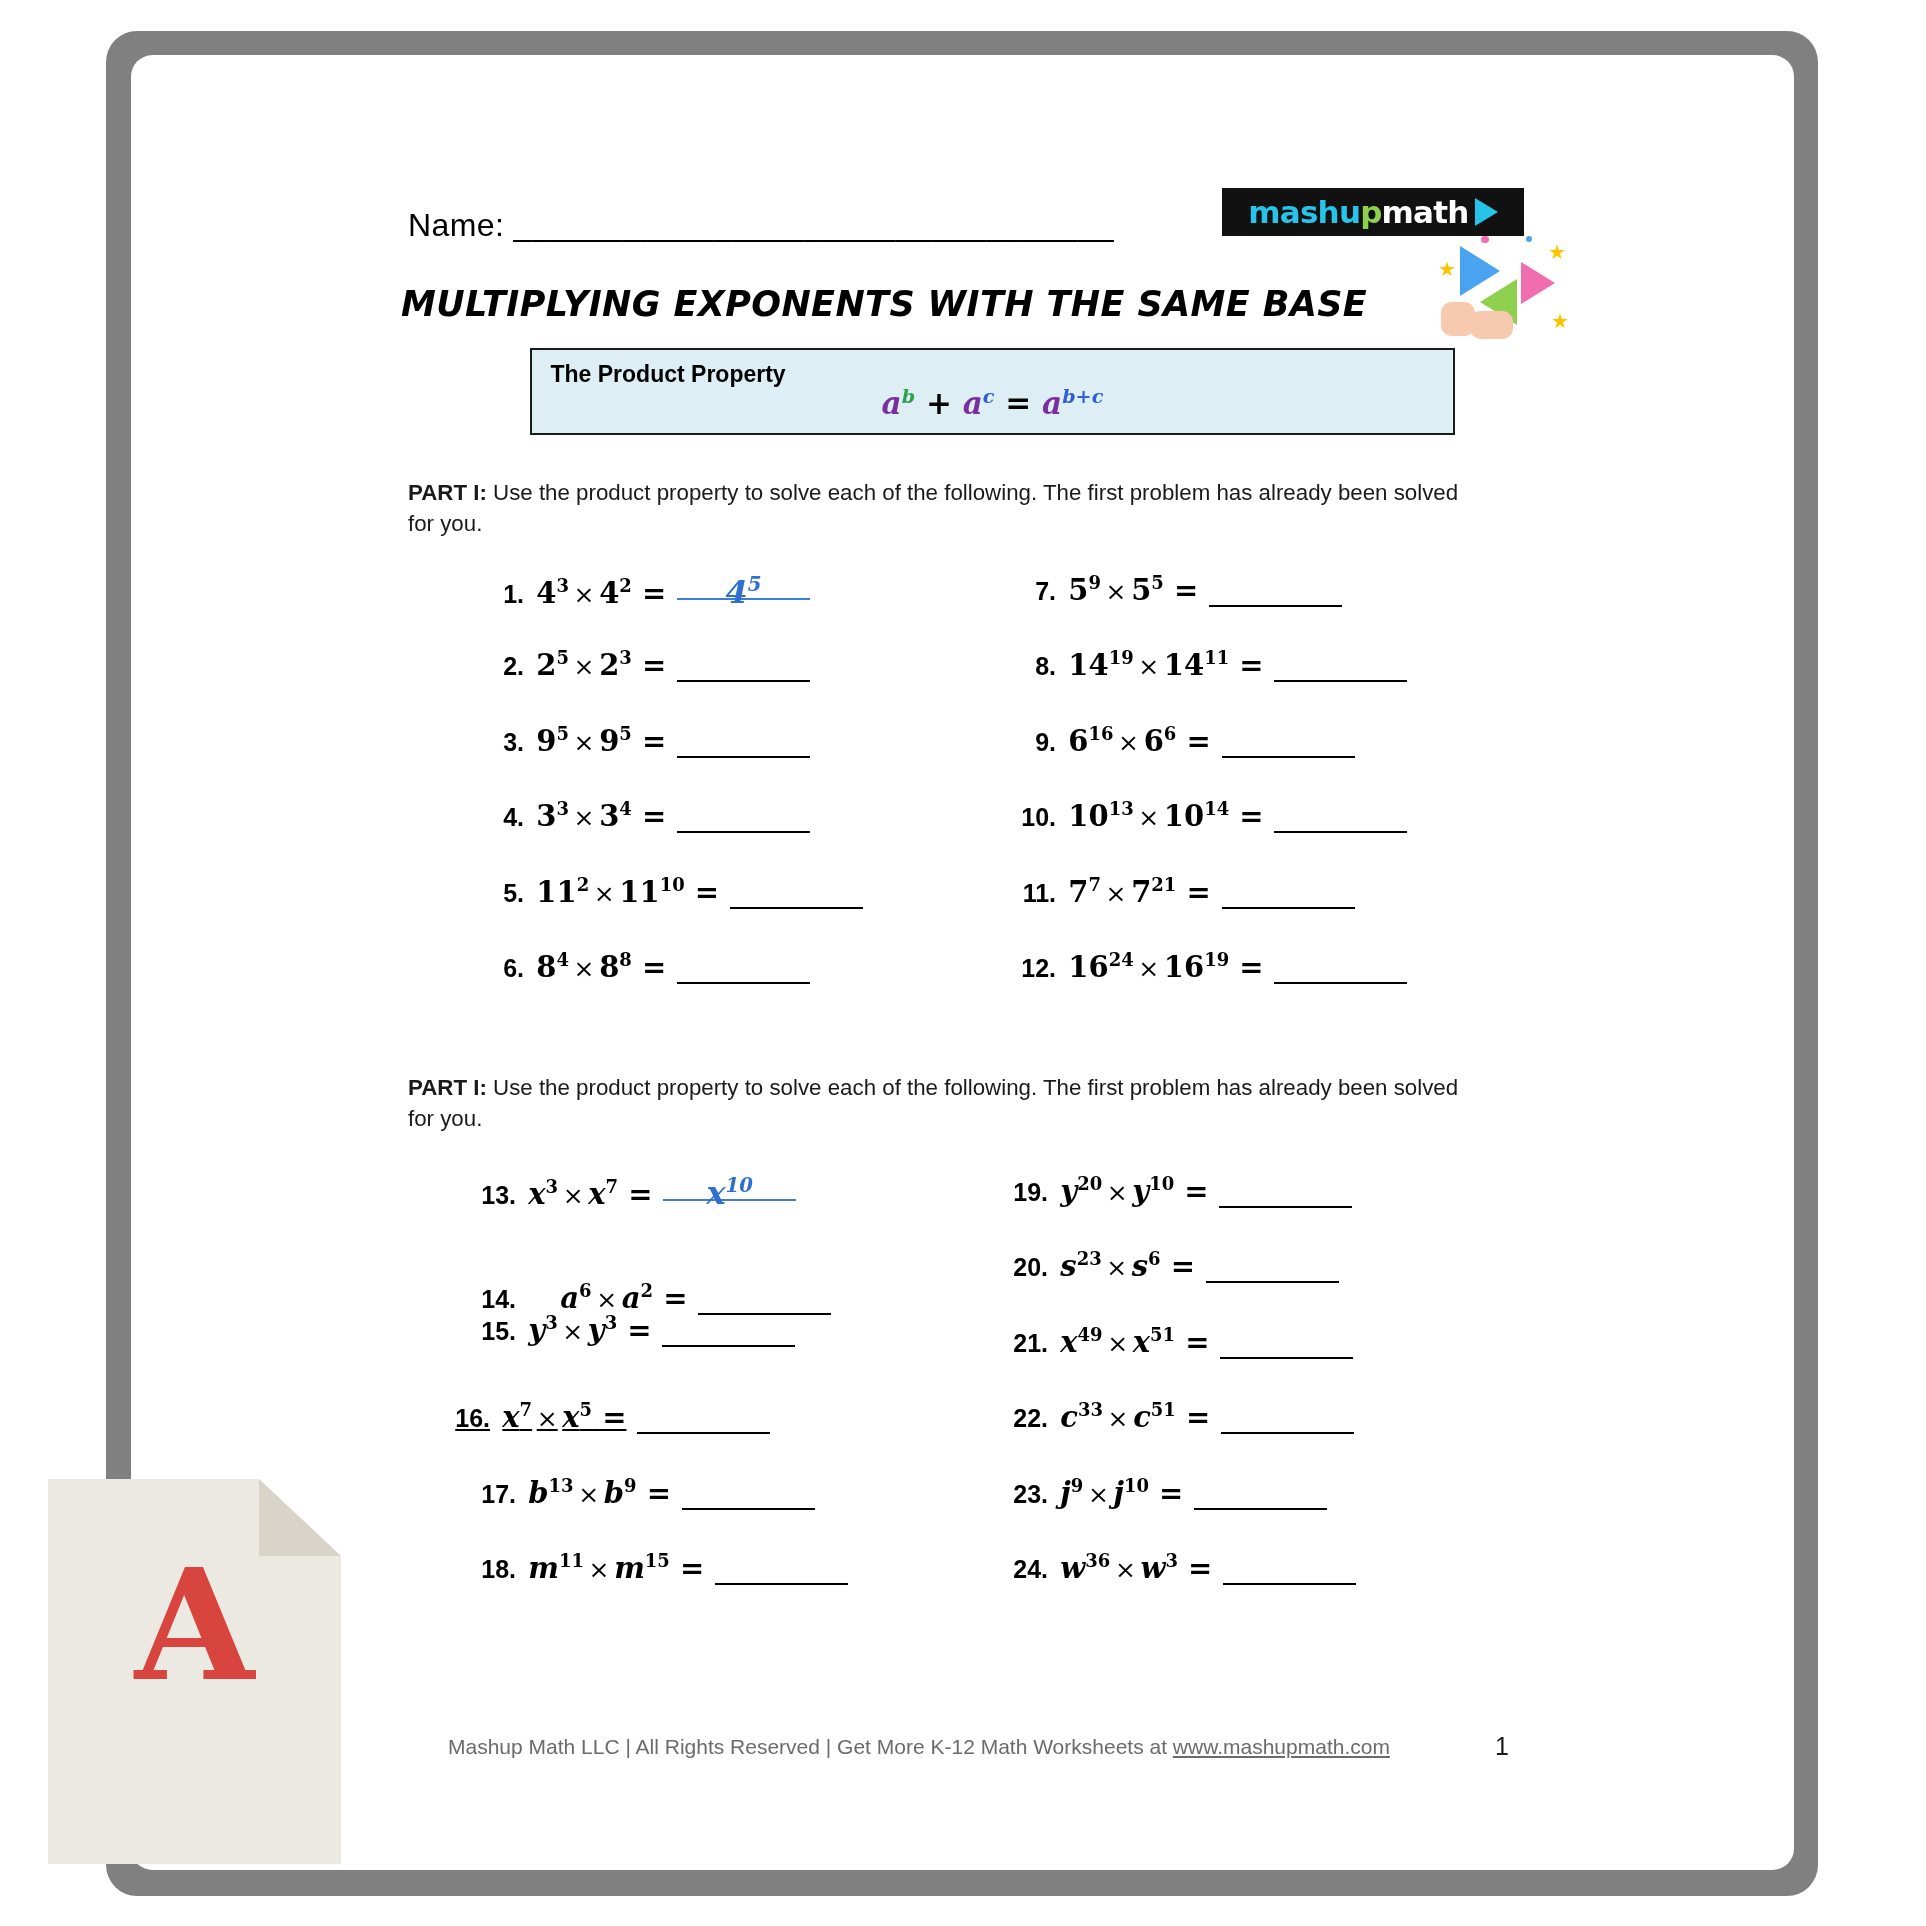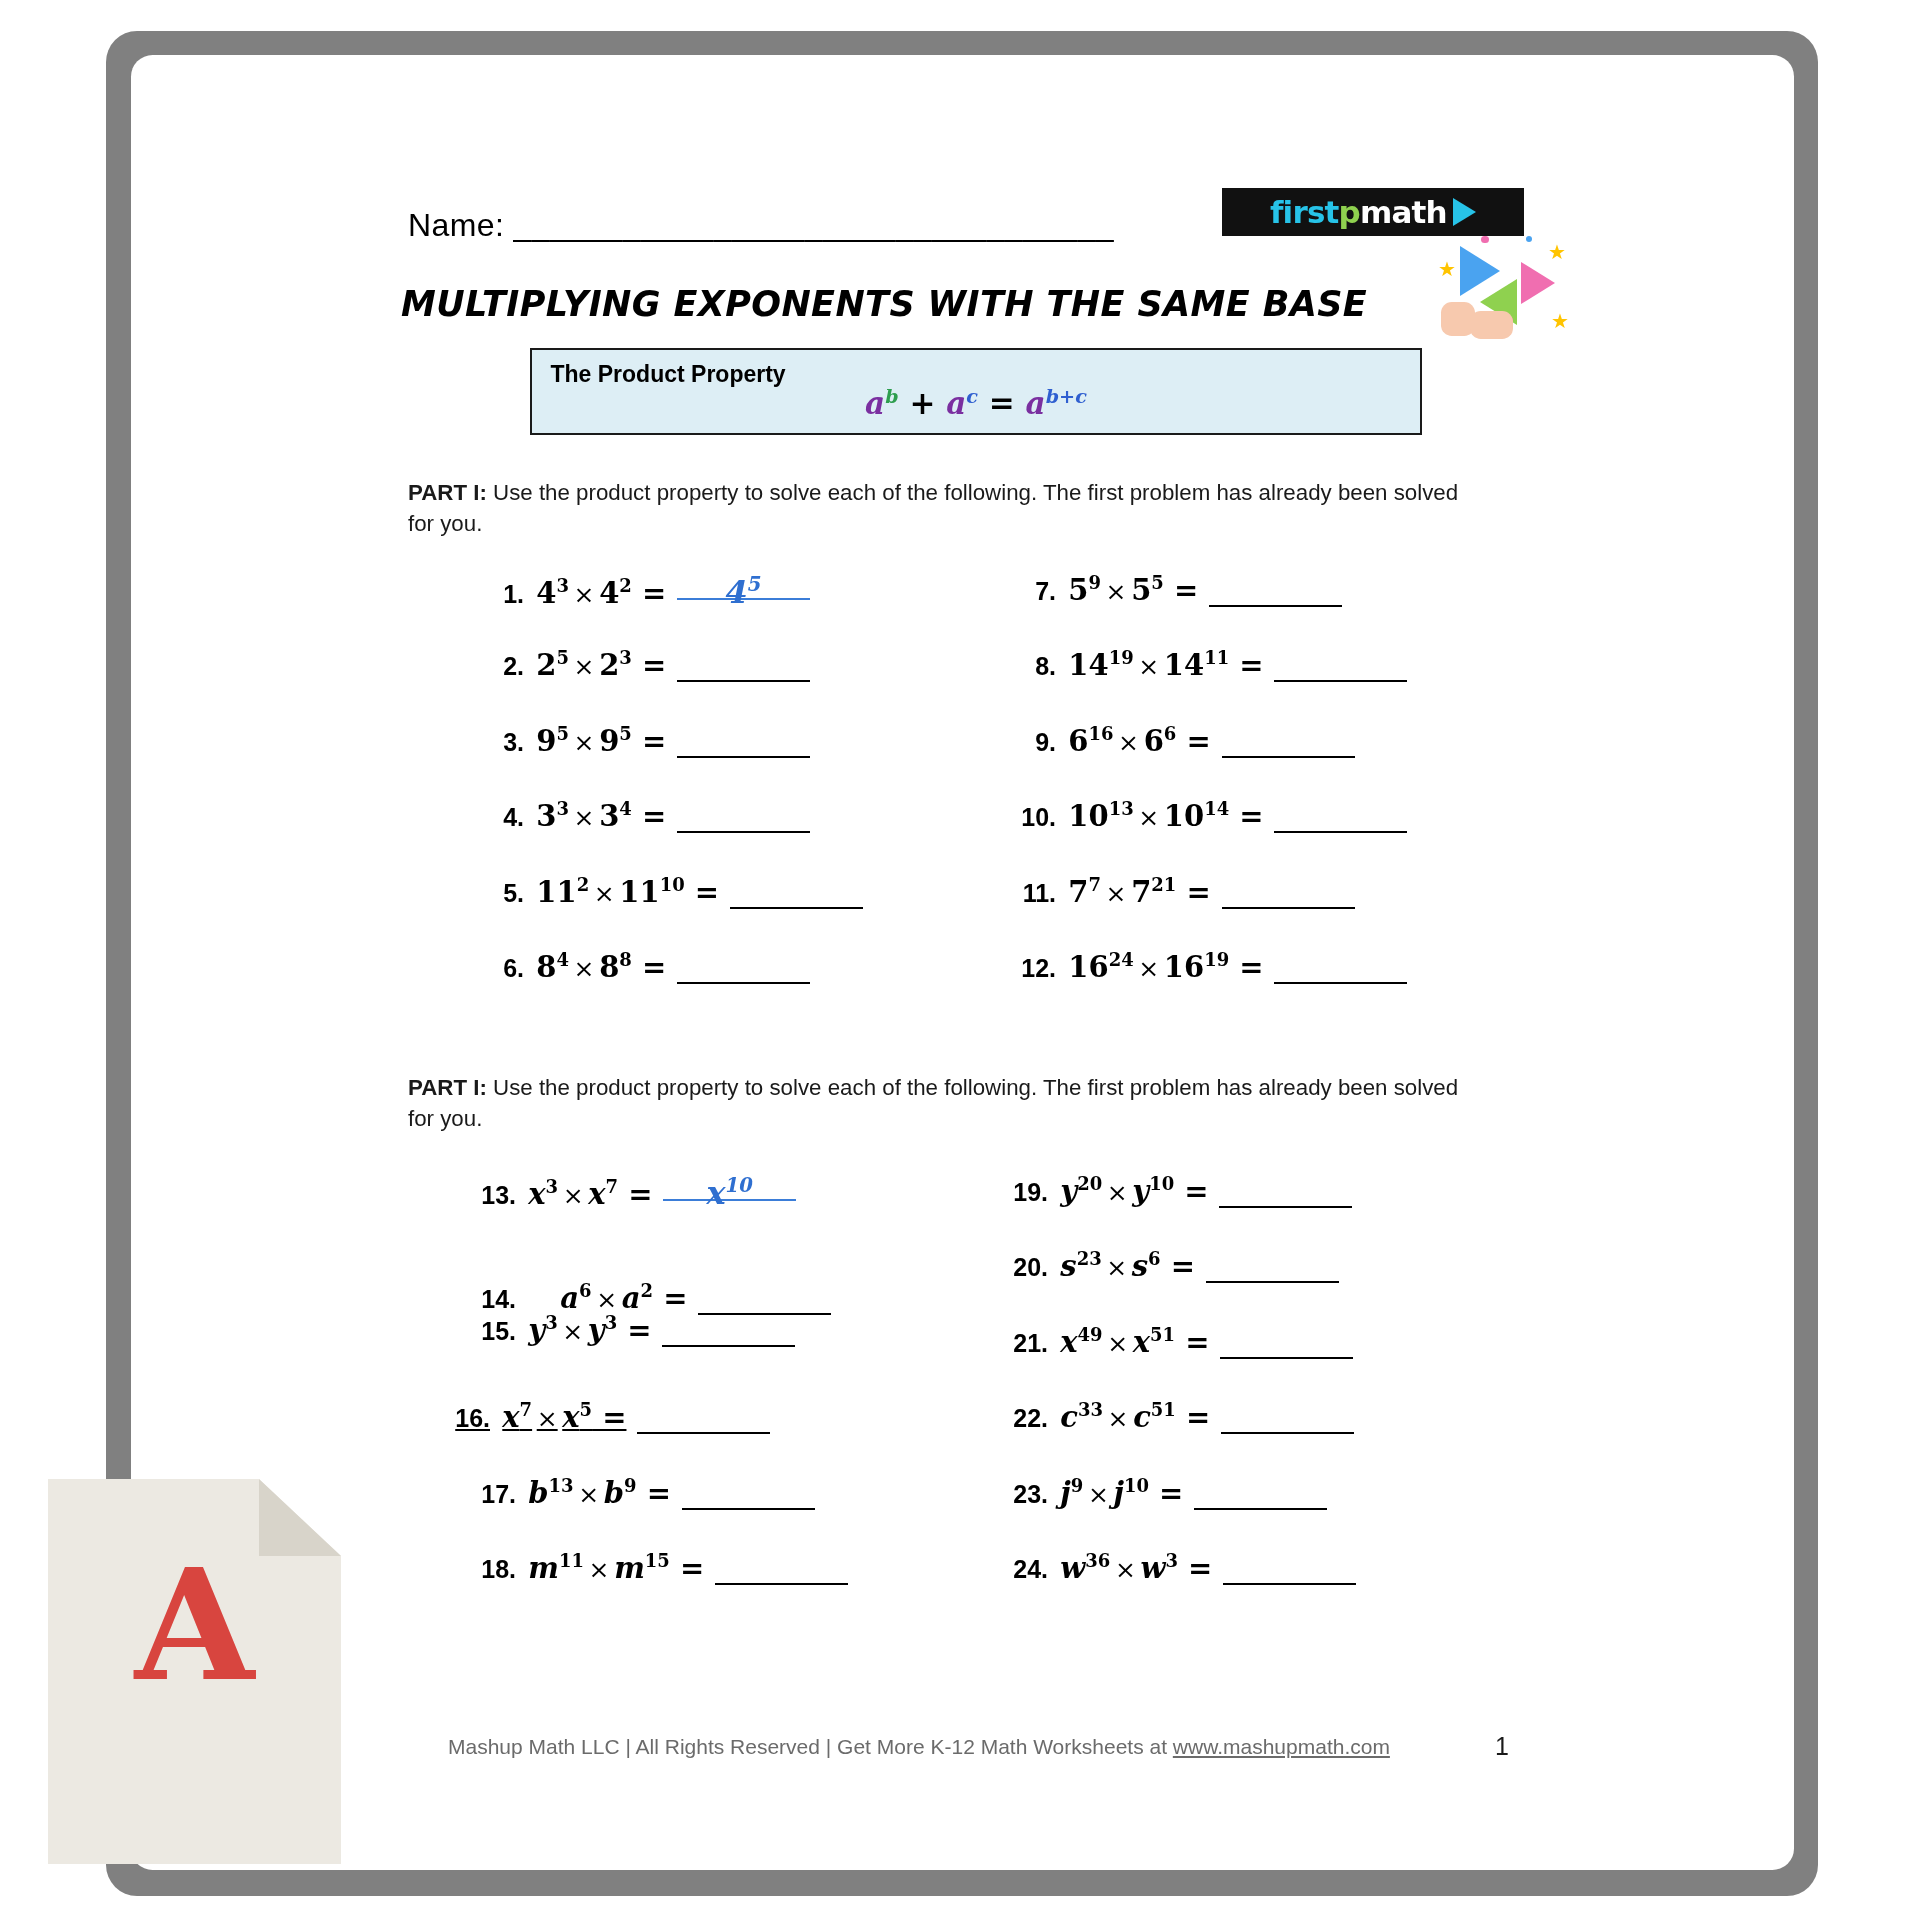--- a/index.html
+++ b/index.html
@@ -133,20 +133,21 @@
 
   
   #property-box {
     position: absolute;
     left: 530px;
     top: 348px;
     width: 888px;
     height: 83px;
     background: #ddeef5;
     border: 2.3px solid #1a1a1a;
+    padding-left: 33px;
   }
   #property-label {
     position: absolute;
     left: 18.5px;
     top: 10.8px;
     font-family: "Liberation Sans", sans-serif;
     font-weight: bold;
     font-size: 23px;
     color: #000;
   }
@@ -301,21 +302,21 @@
 </head>
 <body>
 
 <div id="page-frame"></div>
 <div id="page-sheet"></div>
 
 <div id="name-line">Name: _________________________________</div>
 <div id="worksheet-title">MULTIPLYING EXPONENTS WITH THE SAME BASE</div>
 
 <div id="logo-box">
-  <span class="logo-word logo-mashu">first</span>
+  <span class="logo-word logo-mashu">mashu</span>
     <span class="logo-word logo-p">p</span>
     <span class="logo-word logo-math">math</span>
   <span id="logo-triangle"></span>
 </div>
 
 <div id="logo-art">
   <span class="art-tri-blue"></span>
   <span class="art-tri-green"></span>
   <span class="art-tri-pink"></span>
   <span class="art-star" style="left:3.1px; top:28px;">★</span>

